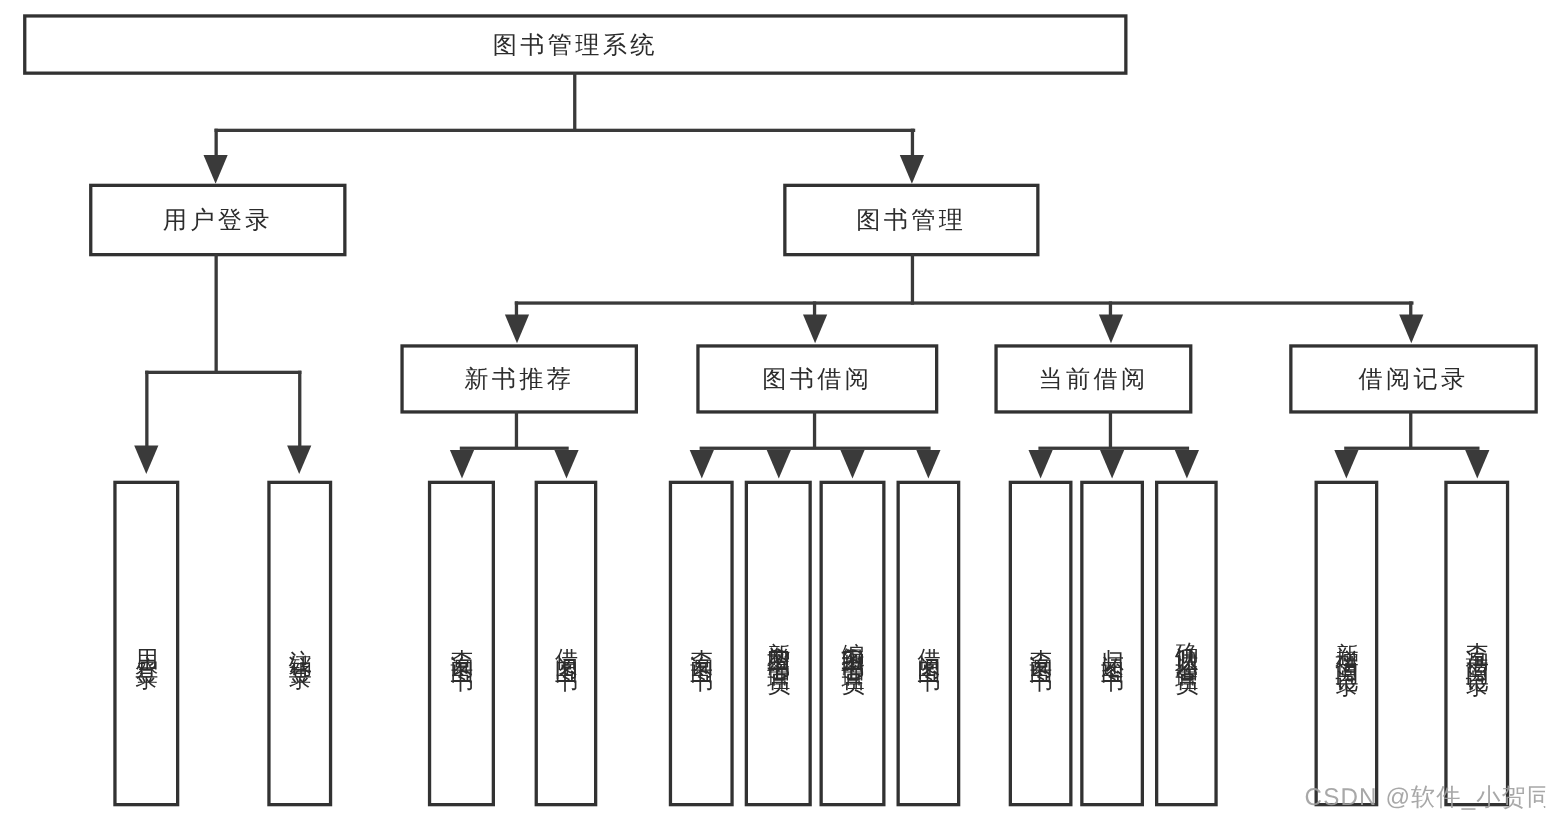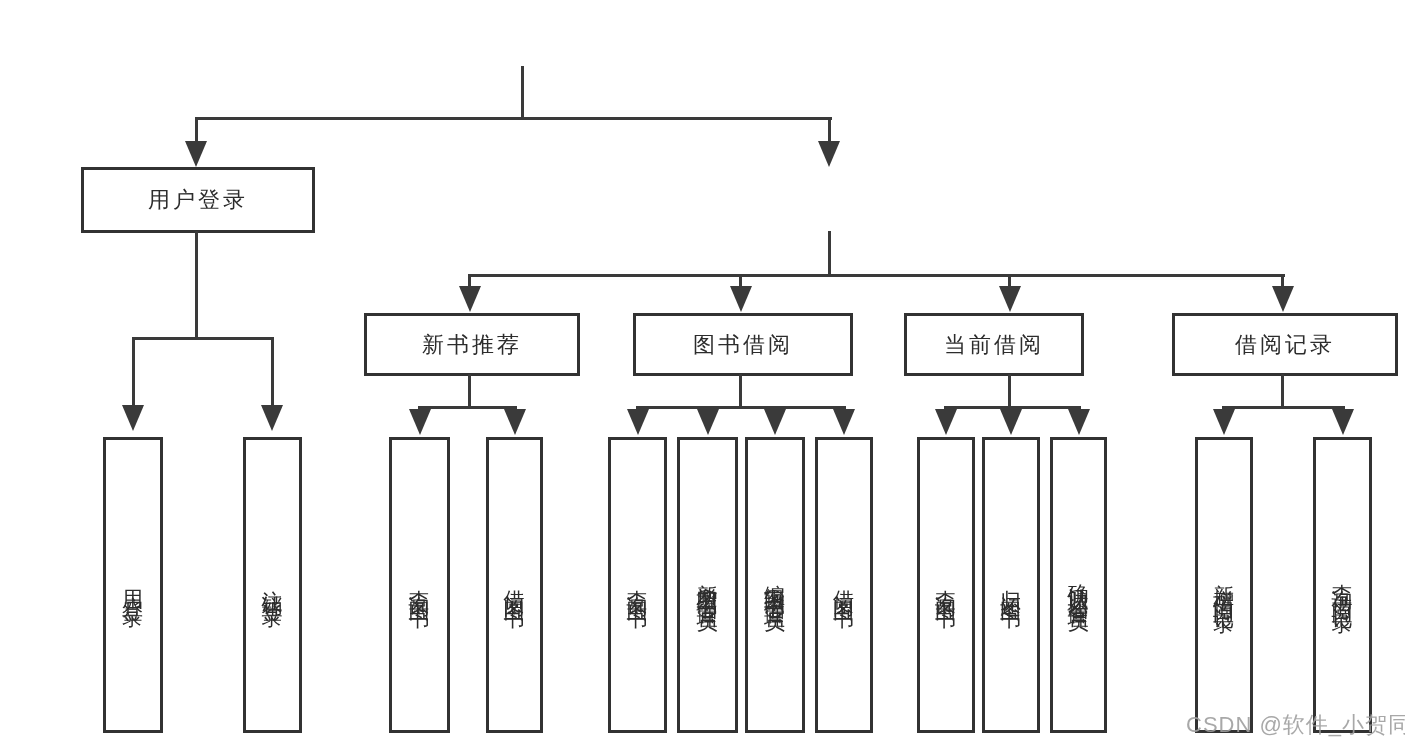--- a/index.html
+++ b/index.html
@@ -64,29 +64,31 @@
     color: rgba(158,158,158,0.9);
     white-space: nowrap;
     letter-spacing: 1px;
   }
 </style>
 </head>
 <body>
 
 <div id="stage">
 
+  <div class="hnode" style="left:21px; top:13px; width:1004px; height:55px;">图书管理系统</div>
 
   <div class="vl" style="left:521px; top:66px; height:54px;"></div>
   <div class="hl" style="left:195px; top:117px; width:637px;"></div>
   <div class="vl" style="left:195px; top:117px; height:28px;"></div>
   <div class="vl" style="left:828px; top:117px; height:28px;"></div>
   <div class="ah" style="left:185px; top:141px;"></div>
   <div class="ah" style="left:818px; top:141px;"></div>
 
   <div class="hnode" style="left:81px; top:167px; width:234px; height:66px;">用户登录</div>
+  <div class="hnode" style="left:712px; top:167px; width:233px; height:66px;">图书管理</div>
 
   <div class="vl" style="left:195px; top:231px; height:108px;"></div>
   <div class="hl" style="left:132px; top:337px; width:142px;"></div>
   <div class="vl" style="left:132px; top:337px; height:70px;"></div>
   <div class="vl" style="left:271px; top:337px; height:70px;"></div>
   <div class="ah" style="left:122px; top:405px;"></div>
   <div class="ah" style="left:261px; top:405px;"></div>
 
   <div class="vl" style="left:828px; top:231px; height:46px;"></div>
   <div class="hl" style="left:468px; top:274px; width:817px;"></div>

